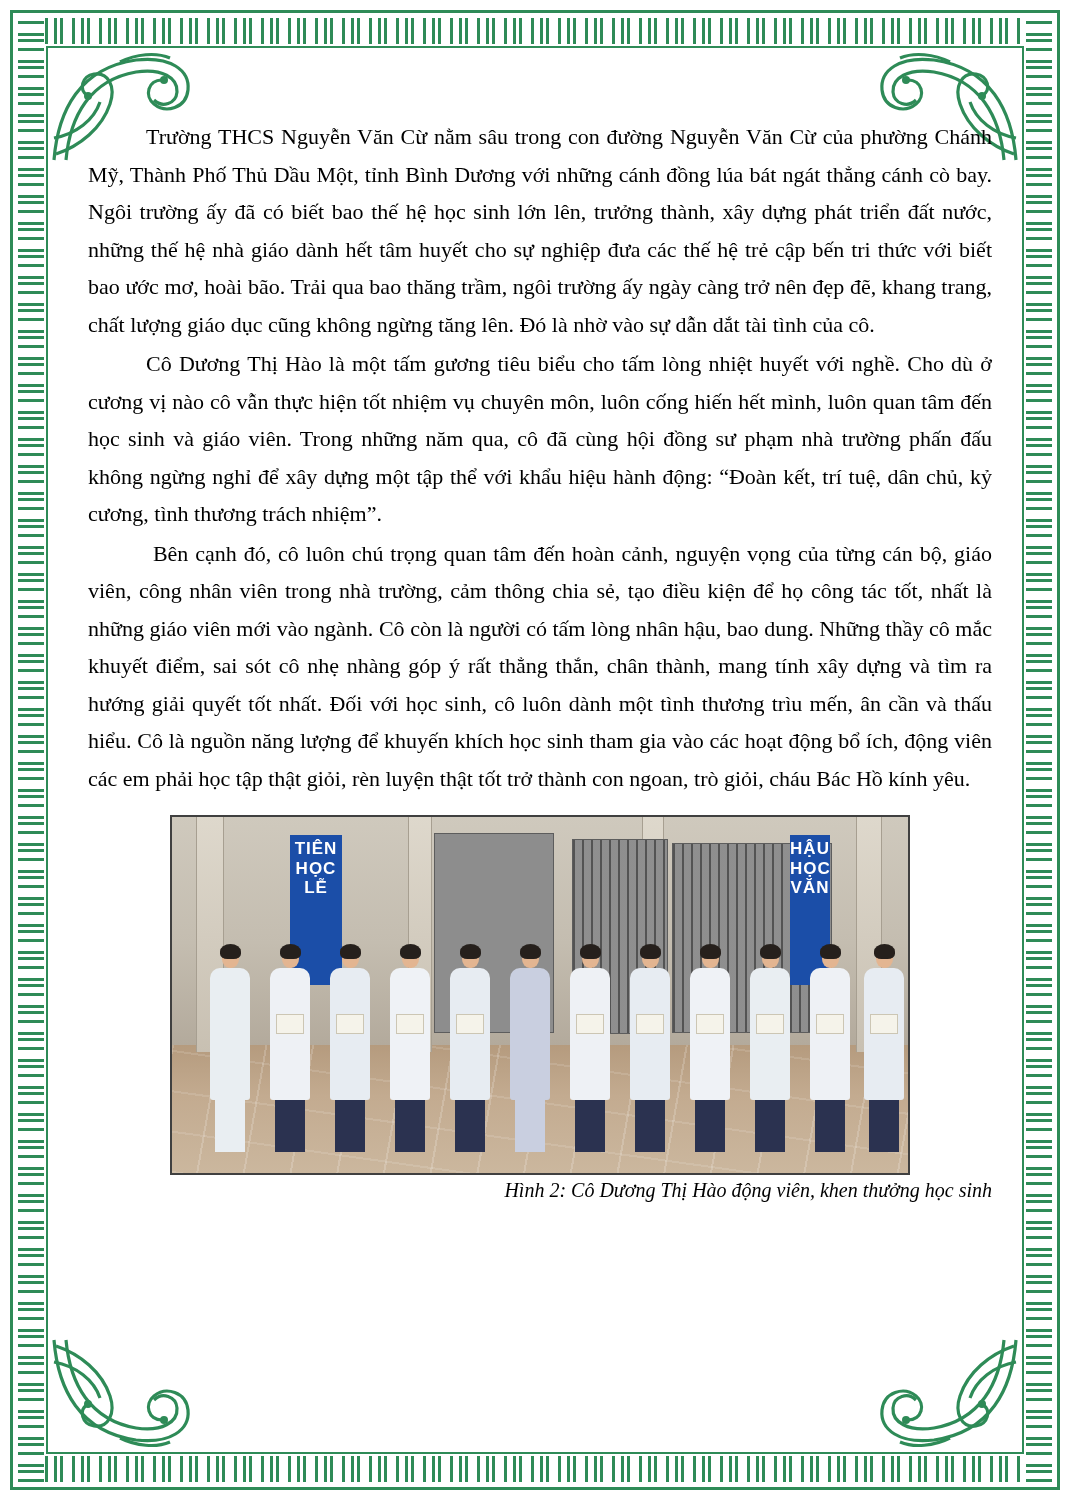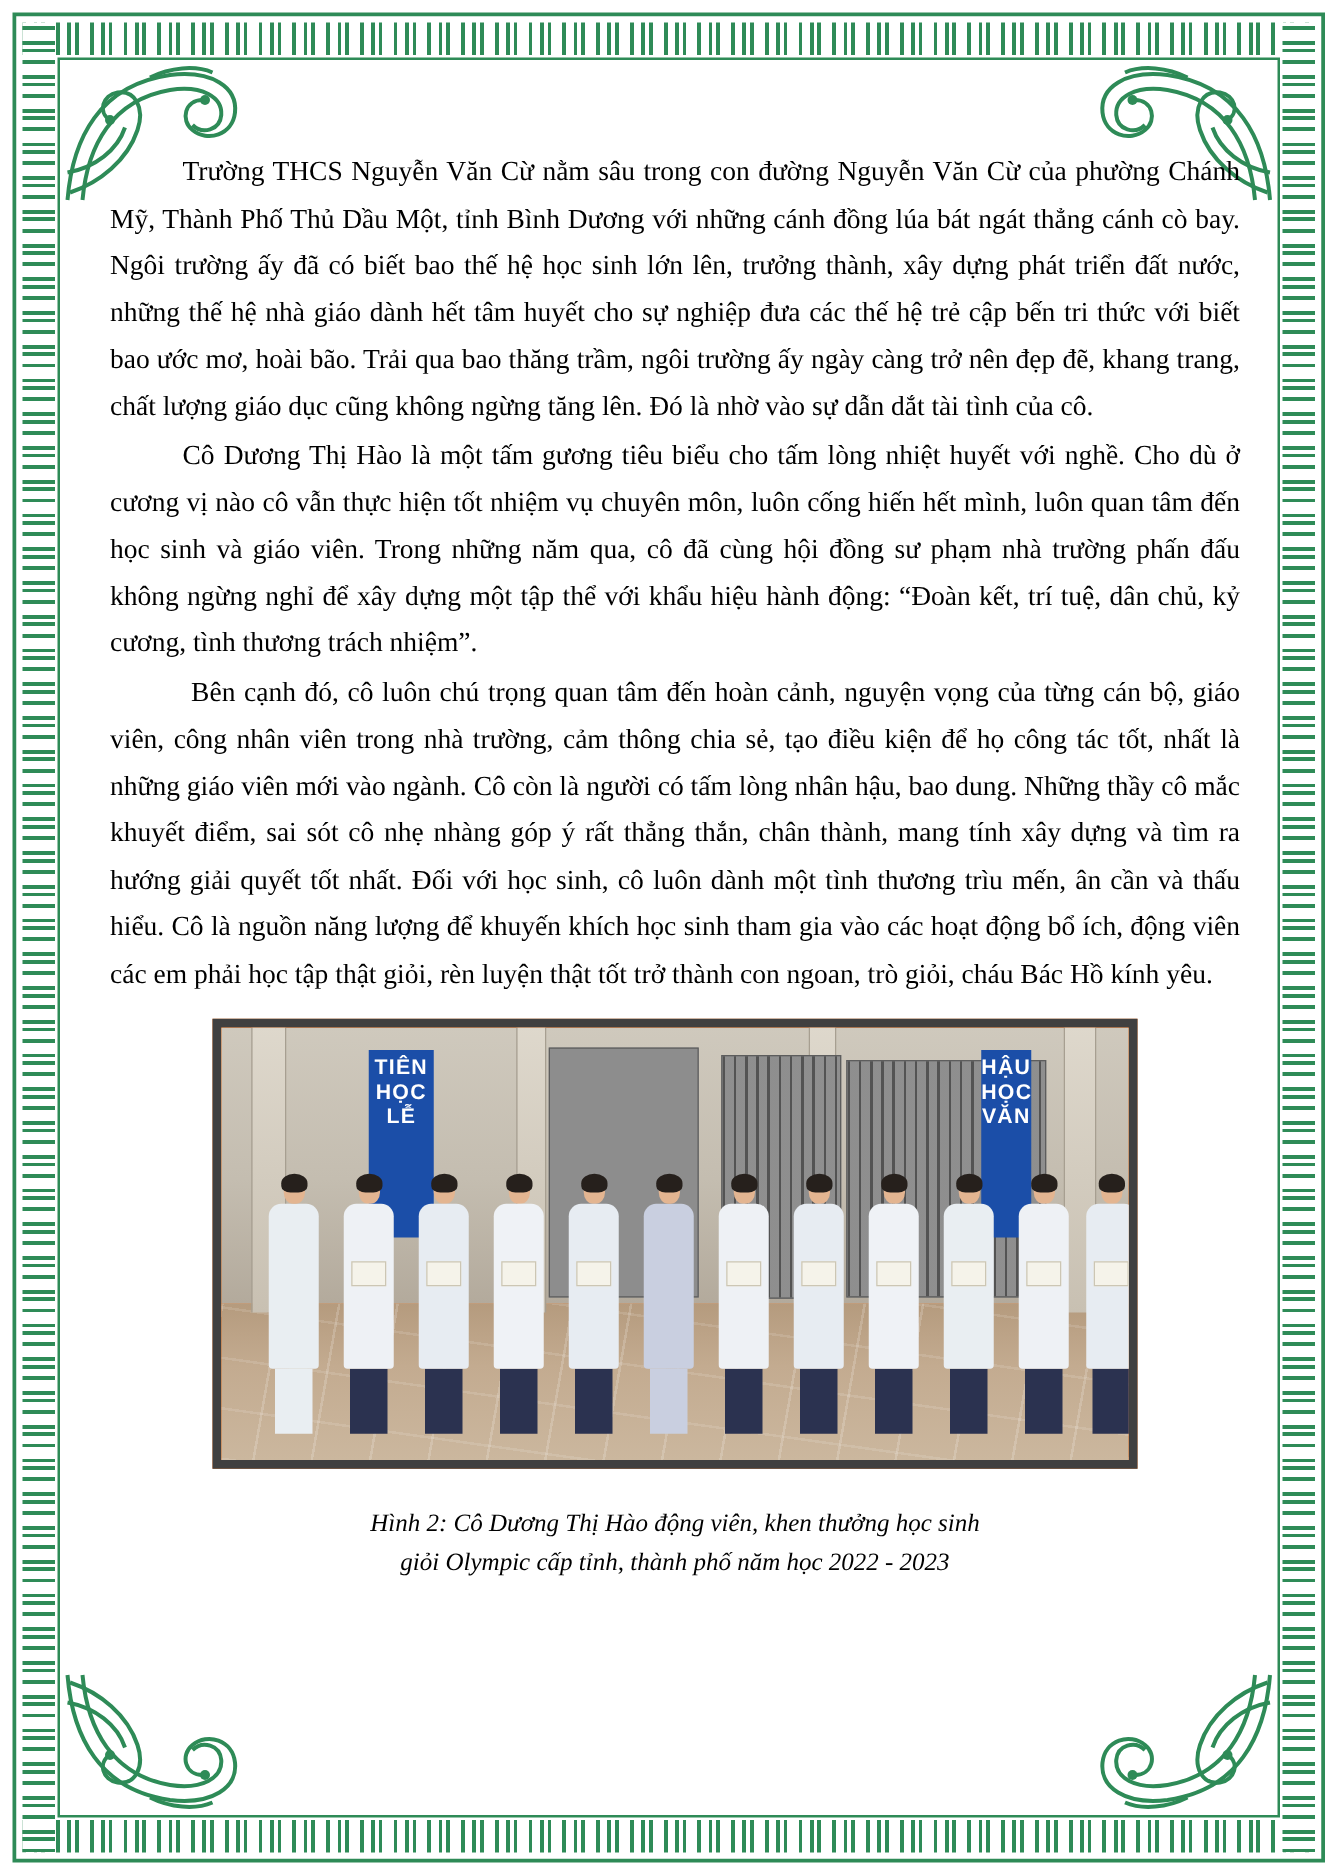--- a/index.html
+++ b/index.html
@@ -112,22 +112,22 @@
   .figure {
     margin-top: 18px;
     text-align: center;
   }
   .photo {
     width: 740px;
     height: 360px;
     margin: 0 auto;
     position: relative;
     overflow: hidden;
-    background: #f97316;
-    border: 7px solid #404040;
+    background: #0f766e;
+    border: 2px solid #404040;
     box-sizing: border-box;
   }
   
   .ph-wall {
     position: absolute; left: 0; top: 0; width: 100%; height: 64%;
     background: linear-gradient(180deg, #cfc9bd 0%, #c4bdb0 55%, #b3aa9c 100%);
   }
   .ph-floor {
     position: absolute; left: 0; bottom: 0; width: 100%; height: 36%;
     background: linear-gradient(180deg, #b59b7e 0%, #c3ab90 40%, #cbb79e 100%);
@@ -185,26 +185,26 @@
   }
   .p-legs {
     width: 30px; height: 52px; margin: 0 auto;
     background: #2b3250;
   }
   .p-paper {
     position: absolute; left: 50%; top: 46px; transform: translateX(-50%);
     width: 26px; height: 18px; background: #f5f3ea; border: 1px solid #ccc6b4;
   }
   .caption {
-    margin-top: 29px;
+    margin-top: 0;
     font-size: 20px;
     line-height: 31px;
     font-style: italic;
     color: #000000;
-    text-align: center;
+    text-align: right;
   }
 </style>
 </head>
 <body>
 
 <div class="page">
 
   <div class="frame-outer"></div>
   <div class="key-strip key-top"></div>
   <div class="key-strip key-bottom"></div>
@@ -399,18 +399,17 @@
             </div>
           <div class="p-body" style="background:#e7ecf2; position:relative;">
               <span class="p-paper"></span>
             </div>
           <div class="p-legs"></div>
         </div>
       </div>
 
       <div class="caption">
         <div>Hình 2: Cô Dương Thị Hào động viên, khen thưởng học sinh</div>
-        <div>giỏi Olympic cấp tỉnh, thành phố năm học 2022 - 2023</div>
       </div>
     </div>
 
   </div>
 </div>
 
 </body></html>

